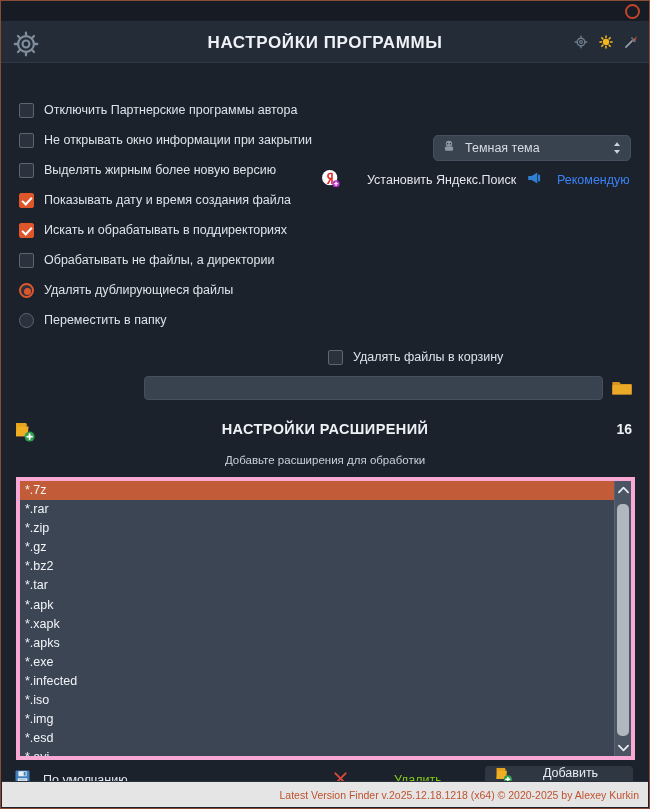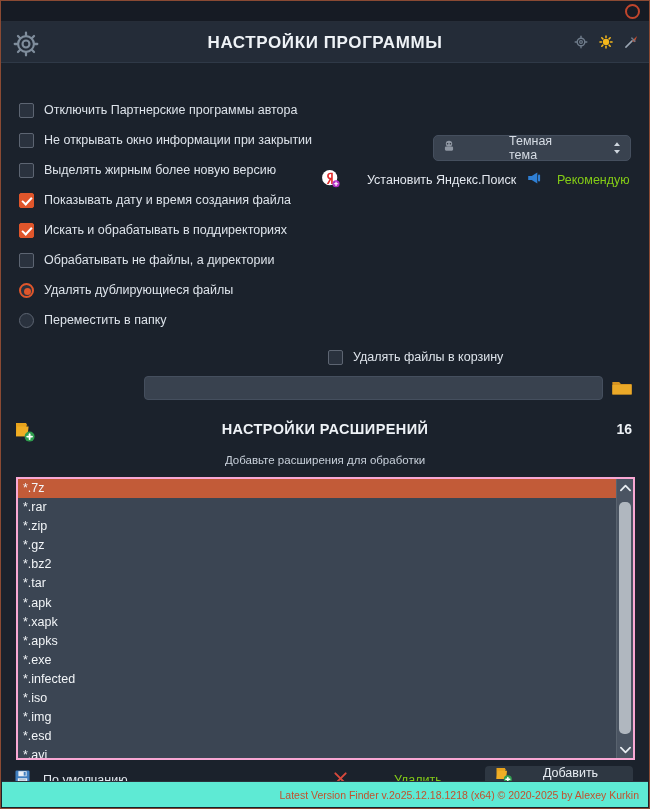--- a/index.html
+++ b/index.html
@@ -128,21 +128,20 @@
   .theme-select {
     position: absolute;
     right: 18px; top: 70px;
     width: 198px; height: 26px;
     background: #39424f;
     border: 1px solid #454f5e;
     border-radius: 5px;
     display: flex; align-items: center;
     padding: 0 8px;
     cursor: pointer;
-    gap: 44px;
   }
   .theme-label {
     margin-left: 9px;
     color: #d6dce4;
     font-size: 12.5px;
     flex: 1;
   }
   .theme-arrows { color: #cfd6de; font-size: 10px; line-height: 9px; text-align: center; }
 
   
@@ -153,21 +152,21 @@
     display: flex; align-items: center;
   }
   .yx-logo { position: absolute; left: 320px; }
   .yx-text {
     position: absolute; left: 366px;
     color: #e2e7ee; font-size: 12.5px; cursor: pointer;
   }
   .megaphone { position: absolute; left: 525px; }
   .yx-rec {
     position: absolute; left: 556px;
-    color: #84cc16; font-size: 12.5px;
+    color: #3b82f6; font-size: 12.5px;
   }
 
   .cbx-basket {
     position: absolute;
     left: 327px; top: 285px;
     display: flex; 
   }
 
   
   .path-input {
@@ -210,21 +209,21 @@
     color: #c9d1db;
     font-size: 11.5px;
   }
 
   
   .list-wrap {
     position: absolute;
     left: 15px; top: 412px;
     width: 619px; height: 283px;
     background: #3b4553;
-    border: 2px solid #f9a8d4;
+    border: 4px solid #f9a8d4;
     display: flex;
     overflow: hidden;
   }
   .list {
     flex: 1;
     overflow: hidden;
     padding: 0;
   }
   .list-item {
     height: 19.1px;
@@ -307,21 +306,21 @@
   .btn-back {
     position: absolute; left: 559px; top: 44px;
     color: #e3e8ef; font-size: 12.5px; cursor: pointer;
   }
 
   
   .statusbar {
     position: absolute;
     left: 1px; right: 1px; bottom: 1px;
     height: 26px;
-    background: #5eead4;
+    background: #e5e5e5;
     border-top: 1px solid #2a323d;
   }
   .status-text {
     position: absolute; right: 9px; top: 7px;
     color: #c0522f; font-size: 10.5px;
   }
 </style>
 </head>
 <body>
 

